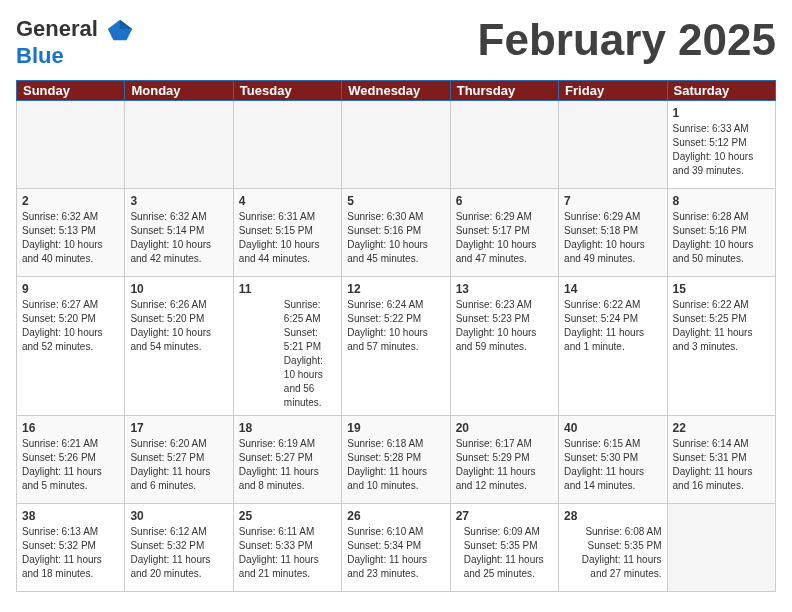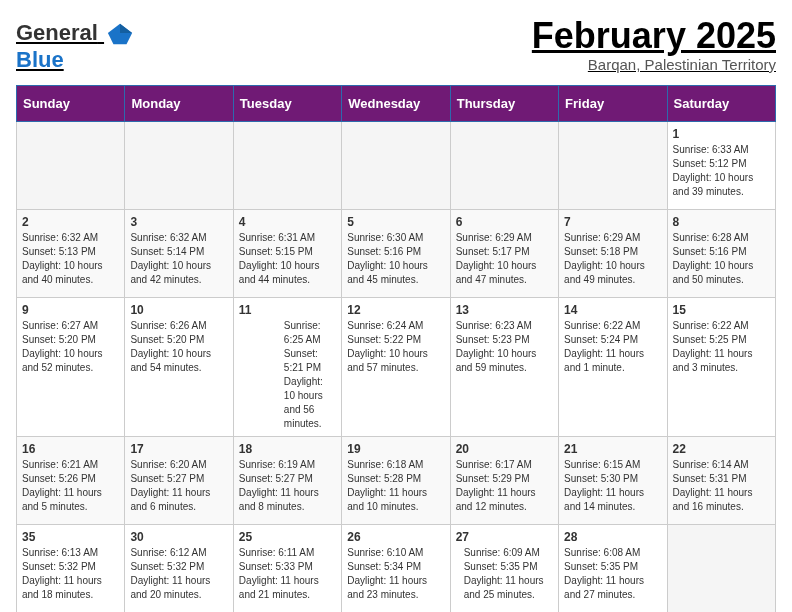--- a/index.html
+++ b/index.html
@@ -6,56 +6,55 @@
     body {
       font-family: Arial, sans-serif;
       background: #fff;
       width: 792px;
       min-height: 612px;
       padding: 16px;
     }
     .header {
       display: flex;
       justify-content: space-between;
-      align-items: flex-end;
+      align-items: flex-start;
       margin-bottom: 12px;
-      text-decoration: underline;
     }
     .logo {
       display: flex;
       align-items: center;
     }
     .logo-icon {
       width: 28px;
       height: 28px;
       margin-left: 2px;
     }
     .title-block {
       text-align: right;
     }
     .calendar-title {
-      font-size: 36px;
+      font-size: 44px;
       font-weight: bold;
-      color: #000000;
+      color: #404040;
       line-height: 1.1;
     }
     .calendar-subtitle {
       font-size: 15px;
       color: #555;
     }
     table {
       width: 100%;
       border-collapse: collapse;
       table-layout: fixed;
     }
     thead th {
-      background-color: #701a75;
+      background-color: #7f1d1d;
       color: #fff;
       text-align: left;
-      padding: 10px 6px;
+      padding: 2px 6px;
       font-size: 13px;
       font-weight: bold;
       border: 1px solid #2d6aad;
     }
     tbody td {
       vertical-align: top;
       border: 1px solid #ccc;
       padding: 5px 5px;
       height: 88px;
       background: #fff;
@@ -91,21 +90,20 @@
         <svg class="logo-icon" viewBox="0 0 30 30" style="display:inline-block;vertical-align:middle;margin-left:2px;">
           <polygon points="15,4 28,14 22,26 8,26 2,14" fill="#1a73c8"></polygon>
           <polygon points="15,4 28,14 15,14" fill="#145fa0"></polygon>
         </svg>
       </div>
       <div style="font-size:22px;font-weight:bold;color:#1a73c8;line-height:1.1;">Blue</div>
     </div>
   </div>
   <div class="title-block">
     <div class="calendar-title">February 2025</div>
-    <div class="calendar-subtitle">Barqan, Palestinian Territory</div>
   </div>
 </div>
 
 <table>
   <thead>
     <tr>
     <th>Sunday</th>
         <th>Monday</th>
         <th>Tuesday</th>
         <th>Wednesday</th>
@@ -262,37 +260,37 @@
 and 10 minutes.</div>
         </td>
         <td>
           <span class="day-num">20</span>
           <div class="day-info" style="white-space: pre-line;">Sunrise: 6:17 AM
 Sunset: 5:29 PM
 Daylight: 11 hours
 and 12 minutes.</div>
         </td>
         <td>
-          <span class="day-num">21</span>
+          <span class="day-num">40</span>
           <div class="day-info" style="white-space: pre-line;">Sunrise: 6:15 AM
 Sunset: 5:30 PM
 Daylight: 11 hours
 and 14 minutes.</div>
         </td>
         <td>
           <span class="day-num">22</span>
           <div class="day-info" style="white-space: pre-line;">Sunrise: 6:14 AM
 Sunset: 5:31 PM
 Daylight: 11 hours
 and 16 minutes.</div>
         </td>
       </tr>
       <tr>
         <td>
-          <span class="day-num">35</span>
+          <span class="day-num">38</span>
           <div class="day-info" style="white-space: pre-line;">Sunrise: 6:13 AM
 Sunset: 5:32 PM
 Daylight: 11 hours
 and 18 minutes.</div>
         </td>
         <td>
           <span class="day-num">30</span>
           <div class="day-info" style="white-space: pre-line;">Sunrise: 6:12 AM
 Sunset: 5:32 PM
 Daylight: 11 hours
@@ -314,21 +312,21 @@
         </td>
         <td>
           <span class="day-num">27</span>
           <div class="day-info" style="white-space: pre-line; margin-left: 8px;">Sunrise: 6:09 AM
 Sunset: 5:35 PM
 Daylight: 11 hours
 and 25 minutes.</div>
         </td>
         <td>
           <span class="day-num">28</span>
-          <div class="day-info" style="white-space: pre-line;">Sunrise: 6:08 AM
+          <div class="day-info" style="white-space: pre-line; text-align: right;">Sunrise: 6:08 AM
 Sunset: 5:35 PM
 Daylight: 11 hours
 and 27 minutes.</div>
         </td>
         <td class="empty"></td>
       </tr>
     </tbody>
 </table>
 
 </body></html>

